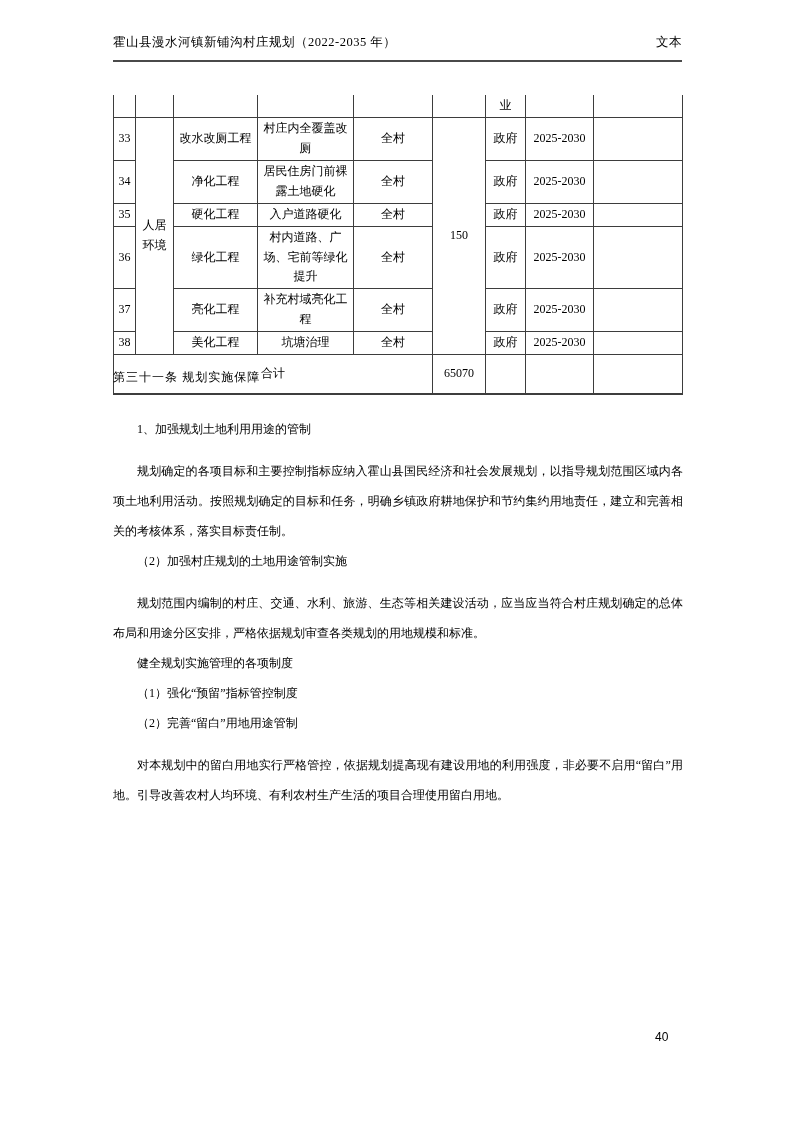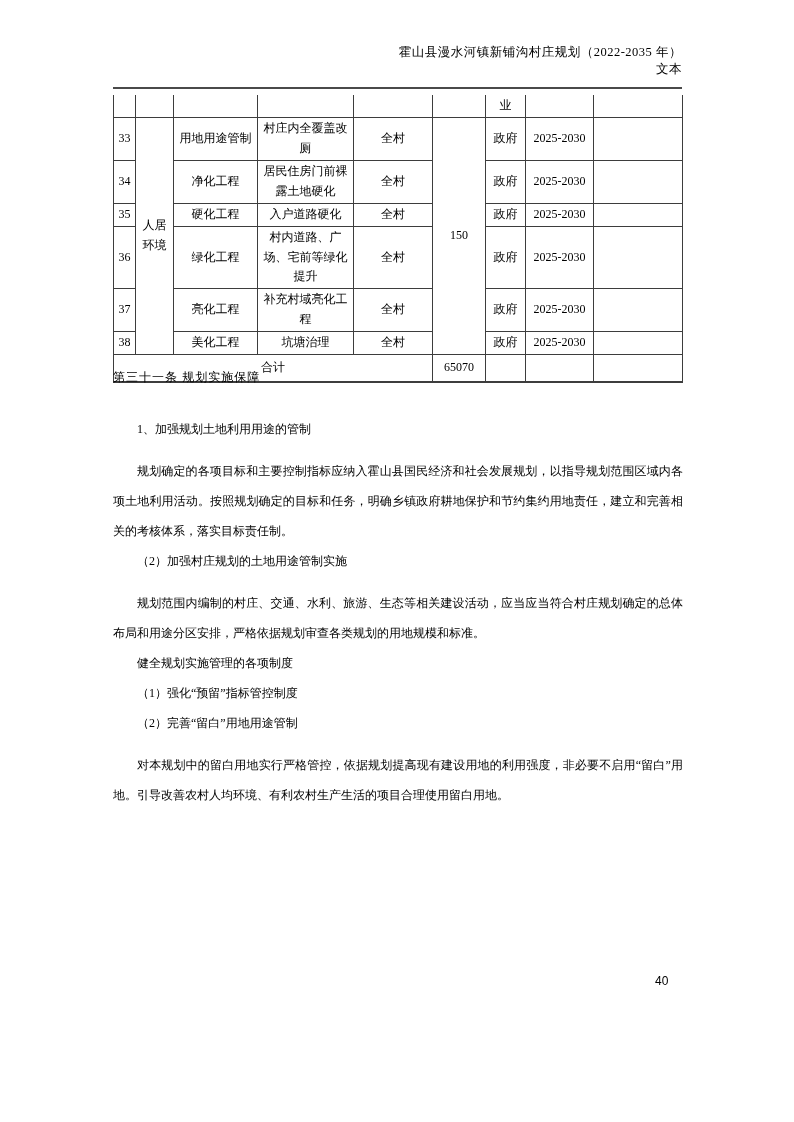--- a/index.html
+++ b/index.html
@@ -7,45 +7,45 @@
   body {
     background:#ffffff;
     color:#000;
     font-family:"Liberation Serif", serif;
     position:relative;
   }
   .page { position:absolute; inset:0; background:#fff; }
 
   
   .doc-header {
-    position:absolute; left:113px; top:44px; width:569px;
+    position:absolute; left:113px; top:34px; width:569px;
     display:flex; justify-content:space-between; align-items:flex-end;
     font-size:12.5px; letter-spacing:0.5px;
-    padding-bottom:9px; border-bottom:2px solid #4a4a4a;flex-direction:column;
+    padding-bottom:9px; border-bottom:2px solid #4a4a4a;
   }
 
   
   table.plan-table {
     position:absolute; left:113px; top:95px; width:569px;
     border-collapse:collapse; table-layout:fixed;
     font-size:12px; text-align:center;
   }
   table.plan-table td {
     border:1px solid #3d3d3d;
     padding:1px 2px;
     vertical-align:middle;
     line-height:1.65;
     word-break:break-all;
   }
   tr.carryover td { border-top:none; }
   tr.carryover { height:22px; }
   tr.r-tall  { height:43px; }
   tr.r-mid   { height:41px; }
   tr.r-short { height:23px; }
-  tr.total-row { height:28px; }
+  tr.total-row { height:40px; }
   tr.total-row td { border-bottom:2px solid #3d3d3d; }
 
   
   .content {
     position:absolute; left:113px; top:362px; width:570px;
   }
   .section-heading {
     font-family:"Liberation Sans", sans-serif;
     font-size:12px; font-weight:normal;
     line-height:30px; letter-spacing:1px;
@@ -56,21 +56,21 @@
     text-indent:2em;
   }
   .content p.just {
     text-align:justify;
     text-justify:inter-character;
     margin-top:12px;
   }
 
   
   .page-number {
-    position:absolute; left:655px; top:974px;
+    position:absolute; left:655px; top:1030px;
     font-size:12px; font-family:"Liberation Sans", sans-serif;
   }
 </style>
 </head>
 <body>
 
 <div class="page">
 
   <div class="doc-header">
     <span>霍山县漫水河镇新铺沟村庄规划（2022-2035 年）</span>
@@ -98,21 +98,21 @@
         <td></td>
         <td></td>
         <td>业</td>
         <td></td>
         <td></td>
       </tr>
 
       <tr class="r-tall">
         <td>33</td>
         <td rowspan="6">人居环境</td>
-        <td>用地用途管制</td>
+        <td>改水改厕工程</td>
         <td>村庄内全覆盖改厕</td>
         <td>全村</td>
         <td rowspan="6">150</td>
         <td>政府</td>
         <td>2025-2030</td>
         <td></td>
       </tr>
 
       <tr class="r-tall">
         <td>34</td>

